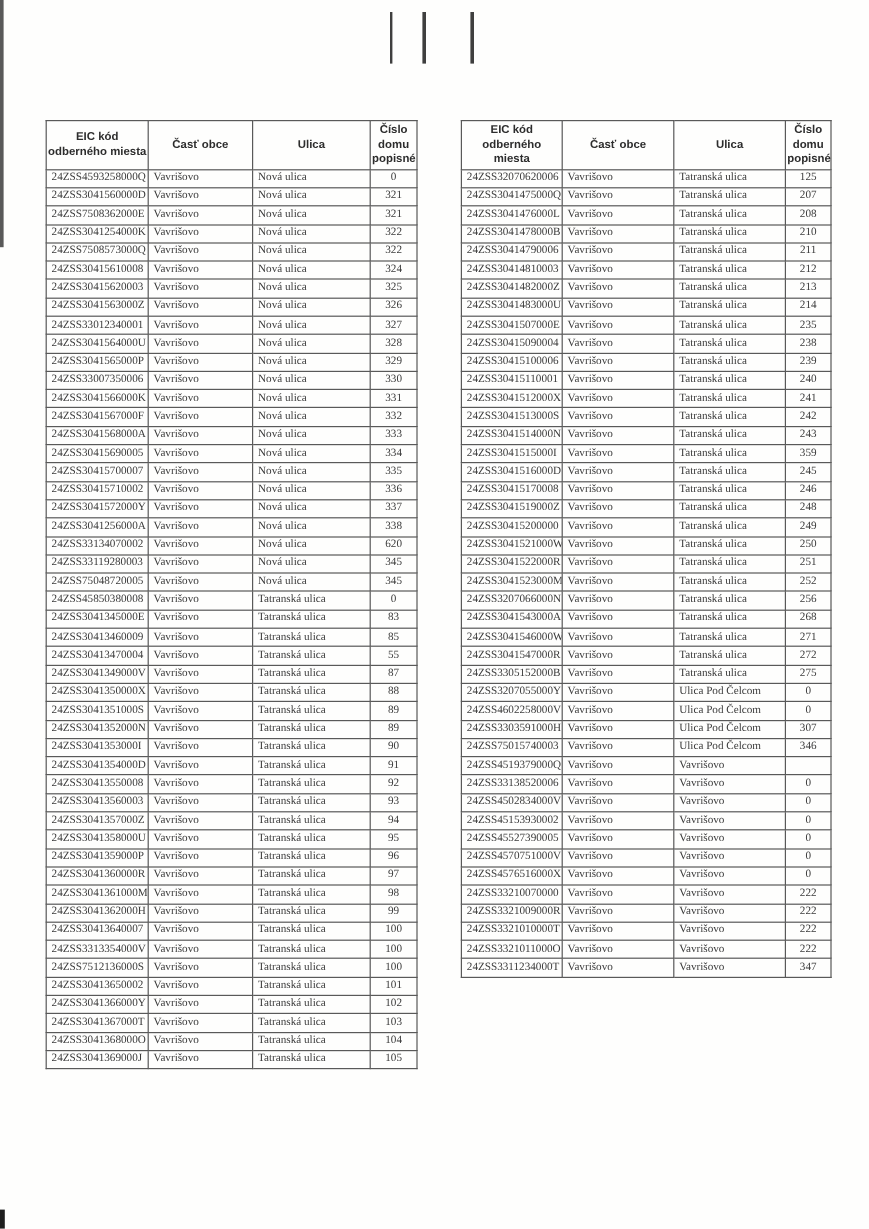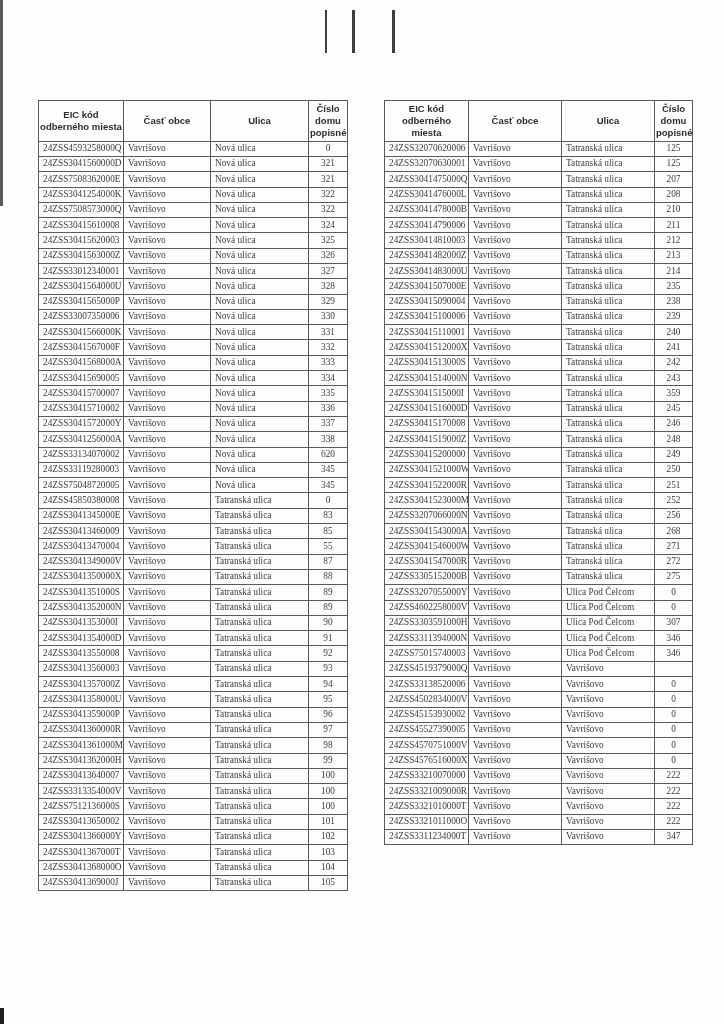--- a/index.html
+++ b/index.html
@@ -399,26 +399,20 @@
     </tr>
   </thead>
   <tbody>
       <tr>
         <td>24ZSS32070620006</td>
         <td>Vavrišovo</td>
         <td>Tatranská ulica</td>
         <td class="num">125</td>
       </tr>
       <tr>
-        <td>24ZSS32070630001</td>
-        <td>Vavrišovo</td>
-        <td>Tatranská ulica</td>
-        <td class="num">125</td>
-      </tr>
-      <tr>
         <td>24ZSS3041475000Q</td>
         <td>Vavrišovo</td>
         <td>Tatranská ulica</td>
         <td class="num">207</td>
       </tr>
       <tr>
         <td>24ZSS3041476000L</td>
         <td>Vavrišovo</td>
         <td>Tatranská ulica</td>
         <td class="num">208</td>
@@ -585,32 +579,26 @@
         <td>Ulica Pod Čelcom</td>
         <td class="num">0</td>
       </tr>
       <tr>
         <td>24ZSS3303591000H</td>
         <td>Vavrišovo</td>
         <td>Ulica Pod Čelcom</td>
         <td class="num">307</td>
       </tr>
       <tr>
-        <td>24ZSS3311394000N</td>
+        <td>24ZSS75015740003</td>
         <td>Vavrišovo</td>
         <td>Ulica Pod Čelcom</td>
         <td class="num">346</td>
       </tr>
       <tr>
-        <td>24ZSS75015740003</td>
-        <td>Vavrišovo</td>
-        <td>Ulica Pod Čelcom</td>
-        <td class="num">346</td>
-      </tr>
-      <tr>
         <td>24ZSS4519379000Q</td>
         <td>Vavrišovo</td>
         <td>Vavrišovo</td>
         <td class="num"></td>
       </tr>
       <tr>
         <td>24ZSS33138520006</td>
         <td>Vavrišovo</td>
         <td>Vavrišovo</td>
         <td class="num">0</td>

